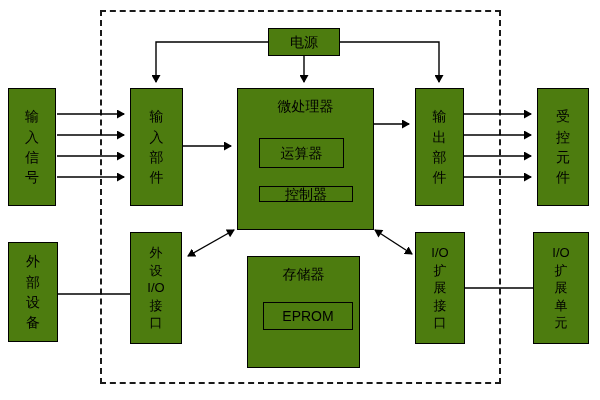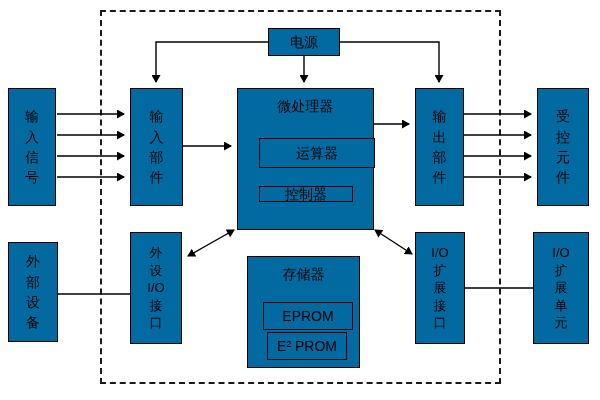--- a/index.html
+++ b/index.html
@@ -8,21 +8,21 @@
     font-family:"Liberation Sans","DejaVu Sans",sans-serif;color:#000;
     overflow:hidden;
   }
   .boundary{
     position:absolute;left:100px;top:10px;width:401px;height:374px;
     border:2px dashed #1a1a1a;box-sizing:border-box;background:transparent;
   }
   .wires{position:absolute;left:0;top:0;}
   .wire{stroke:#000;stroke-width:1.4;fill:none;}
   .box{
-    position:absolute;border:1.4px solid #000;background:#0369a1;
+    position:absolute;border:1.4px solid #000;background:#4d7c0f;
     box-sizing:border-box;display:flex;align-items:center;justify-content:center;
     text-align:center;font-size:14px;line-height:1.45;
   }
   .box.titled{align-items:flex-start;padding-top:7px;}
   .label{white-space:pre-line;}
   .inner{font-size:14px;}
 </style>
 </head>
 <body>
 
@@ -81,21 +81,21 @@
   <div class="box" style="left:130px;top:88px;width:53px;height:118px;">
     <span class="label">输
 入
 部
 件</span>
   </div>
 
   <div class="box titled" style="left:237px;top:88px;width:137px;height:142px;">
     <span class="label">微处理器</span>
   </div>
-  <div class="box" style="left:259px;top:138px;width:116px;height:30px;">
+  <div class="box" style="left:259px;top:138px;width:85px;height:30px;">
     <span class="label inner">运算器</span>
   </div>
   <div class="box" style="left:259px;top:186px;width:94px;height:16px;">
     <span class="label inner">控制器</span>
   </div>
 
   <div class="box" style="left:415px;top:88px;width:49px;height:118px;">
     <span class="label">输
 出
 部
@@ -123,23 +123,20 @@
 接
 口</span>
   </div>
 
   <div class="box titled" style="left:247px;top:256px;width:113px;height:112px;">
     <span class="label">存储器</span>
   </div>
   <div class="box" style="left:263px;top:302px;width:90px;height:28px;">
     <span class="label inner">EPROM</span>
   </div>
-  <div class="box" style="left:267px;top:332px;width:80px;height:28px;">
-    <span class="label inner">E² PROM</span>
-  </div>
 
   <div class="box" style="left:415px;top:232px;width:50px;height:112px;font-size:13px;line-height:1.35;">
     <span class="label">I/O
 扩
 展
 接
 口</span>
   </div>
 
   <div class="box" style="left:533px;top:232px;width:56px;height:112px;font-size:13px;line-height:1.35;">

